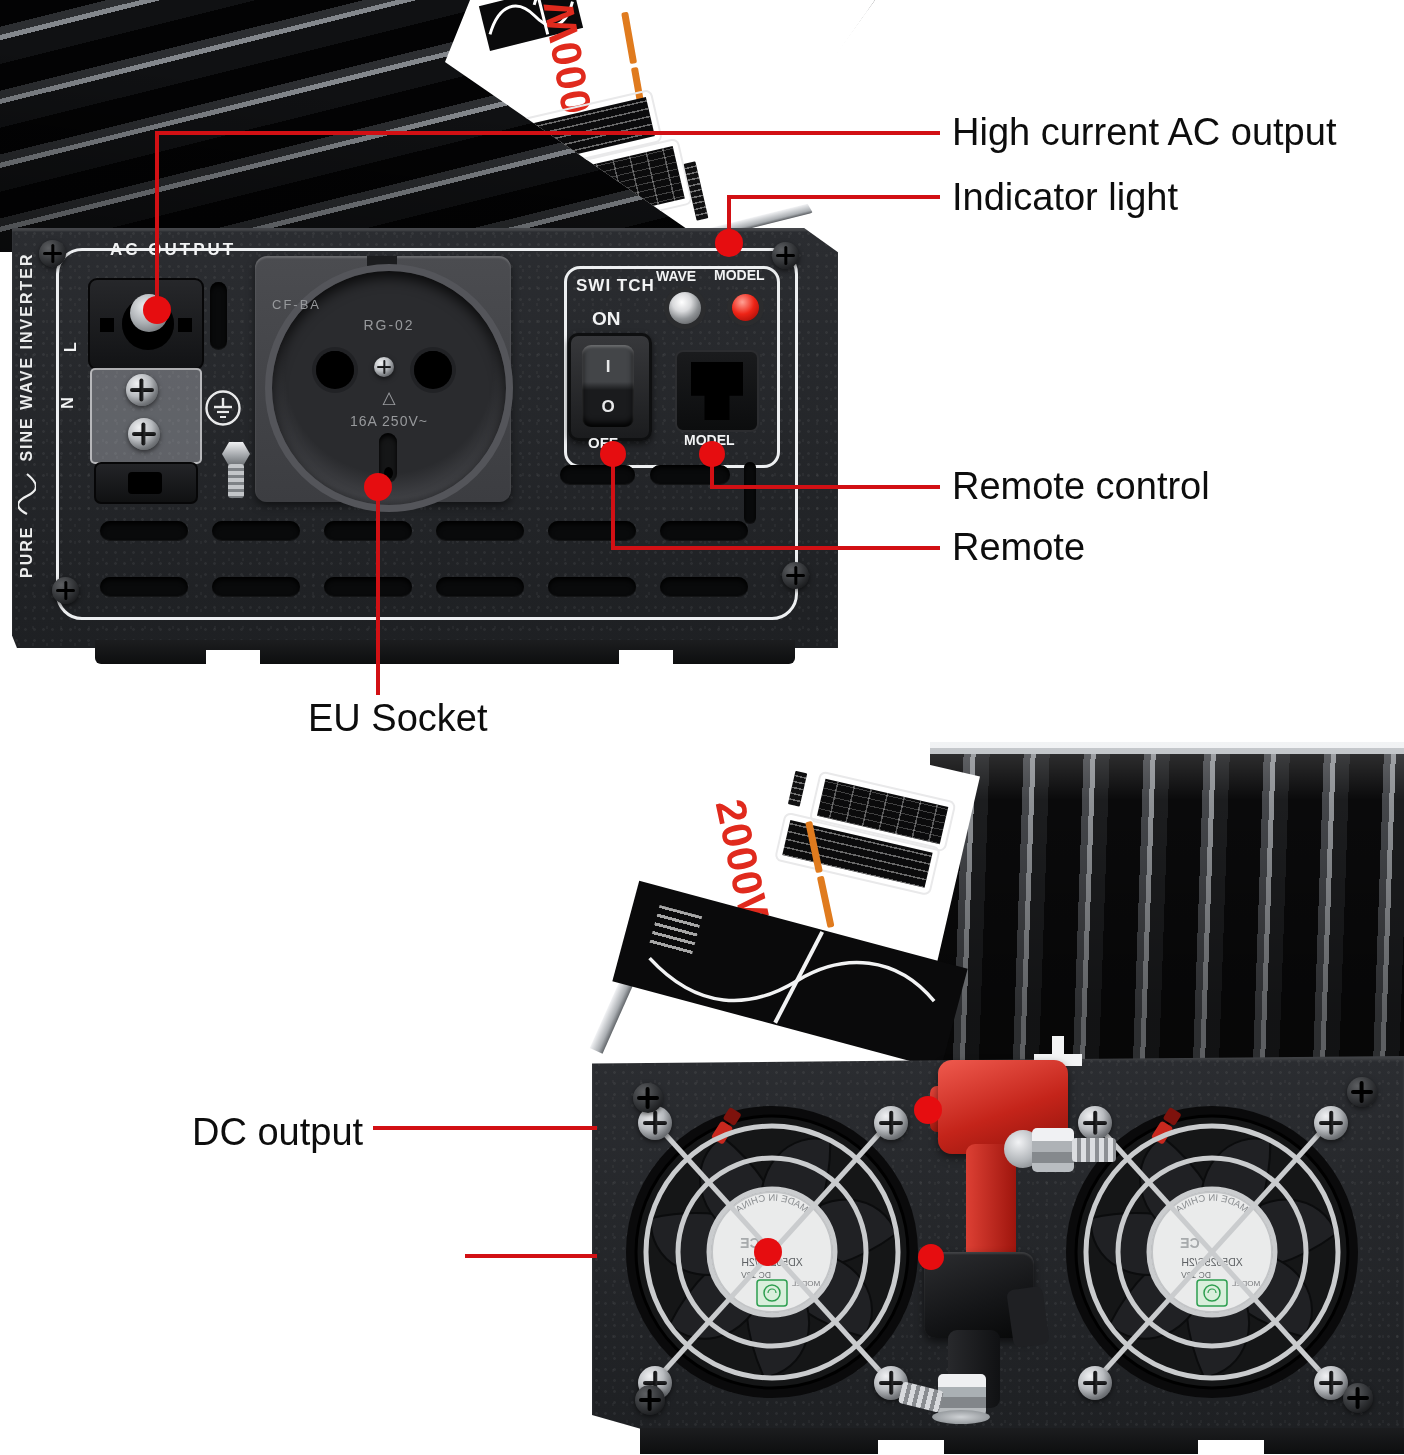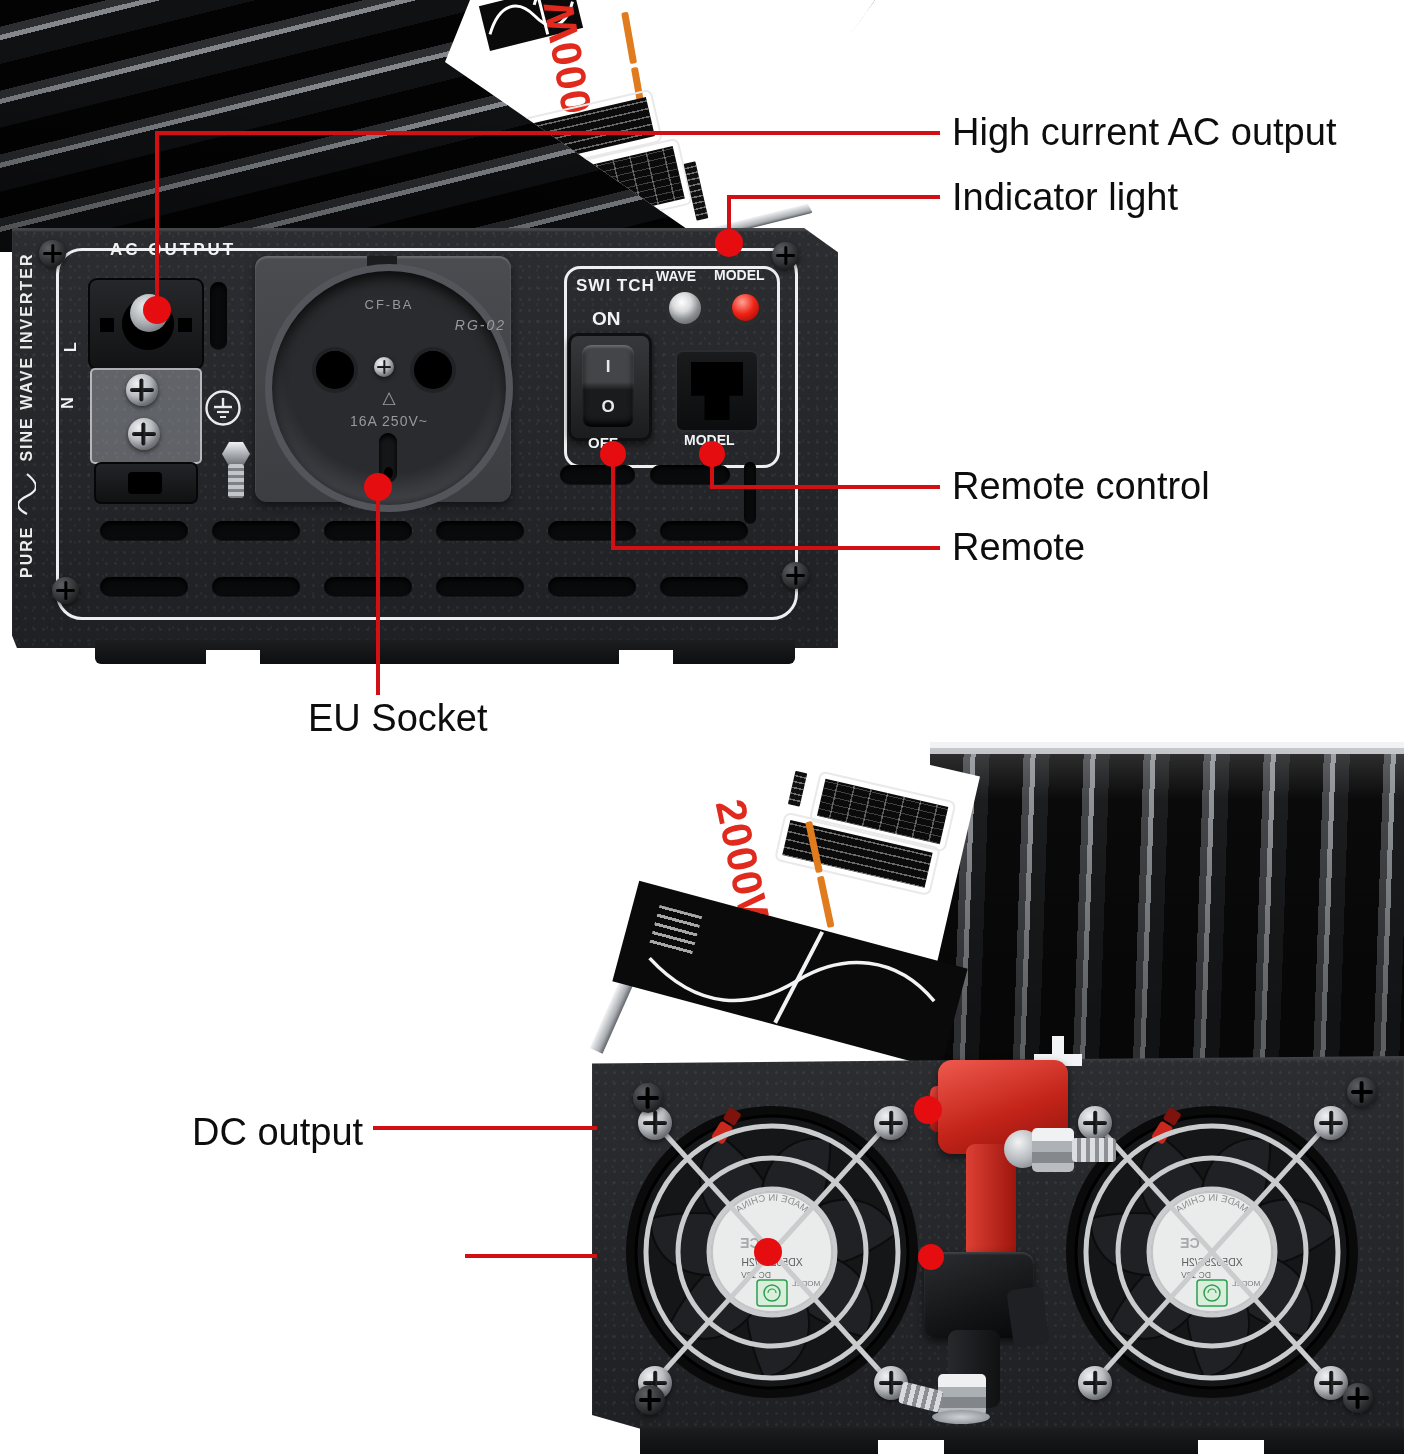--- a/index.html
+++ b/index.html
@@ -149,22 +149,22 @@
 
   <div class="abs" style="left:222px;top:442px;width:28px;height:24px;background:linear-gradient(180deg,#f0f1f3,#9da1a5 60%,#696d71);clip-path:polygon(25% 0,75% 0,100% 50%,75% 100%,25% 100%,0 50%);"></div>
   <div class="abs" style="left:228px;top:464px;width:16px;height:34px;background:repeating-linear-gradient(180deg,#c3c6c9 0 4px,#7e8286 4px 7px);border-radius:3px;"></div>
 
   <div class="abs" style="left:255px;top:256px;width:256px;height:246px;border-radius:12px;
               background:linear-gradient(180deg,#4b4c50,#3c3d41);box-shadow:0 4px 8px rgba(0,0,0,.5), inset 0 2px 2px rgba(255,255,255,.18);">
     <div class="abs" style="left:112px;top:0;width:30px;height:15px;background:#1b1c1e;border-radius:0 0 6px 6px;"></div>
     <div class="abs" style="left:10px;top:8px;width:234px;height:234px;border-radius:50%;
                 background:radial-gradient(circle at 50% 42%,#2a2b2e 58%,#3f4044 72%,#232427 100%);
                 border:7px solid #54555a;box-shadow:inset 0 6px 14px rgba(0,0,0,.8);">
-      <div class="abs" style="left:0;top:26px;width:100%;text-align:center;color:#97999c;font-size:13px;letter-spacing:2px;">CF-BA</div>
-      <div class="abs" style="left:0;top:46px;width:100%;text-align:right;color:#97999c;font-size:14px;letter-spacing:2px;font-style:italic;">RG-02</div>
+      <div class="abs" style="left:0;top:26px;width:100%;text-align:left;color:#97999c;font-size:13px;letter-spacing:2px;">CF-BA</div>
+      <div class="abs" style="left:0;top:46px;width:100%;text-align:center;color:#97999c;font-size:14px;letter-spacing:2px;">RG-02</div>
       <div class="abs" style="left:44px;top:80px;width:38px;height:38px;border-radius:50%;background:#000;box-shadow:inset 0 4px 6px #000,0 0 0 4px #212225;"></div>
       <div class="abs" style="left:142px;top:80px;width:38px;height:38px;border-radius:50%;background:#000;box-shadow:inset 0 4px 6px #000,0 0 0 4px #212225;"></div>
       <div class="screw" style="left:102px;top:86px;width:20px;height:20px;">
           <i></i>
           <i></i>
         </div>
       <div class="abs" style="left:0;top:116px;width:100%;text-align:center;color:#9a9c9f;font-size:17px;">△</div>
       <div class="abs" style="left:0;top:142px;width:100%;text-align:center;color:#97999c;font-size:14px;letter-spacing:1px;">16A 250V~</div>
       <div class="vent" style="left:107px;top:162px;width:18px;height:50px;background:#151617;"></div>
       <div class="abs" style="left:112px;top:196px;width:9px;height:12px;border-radius:50%;background:#000;"></div>

